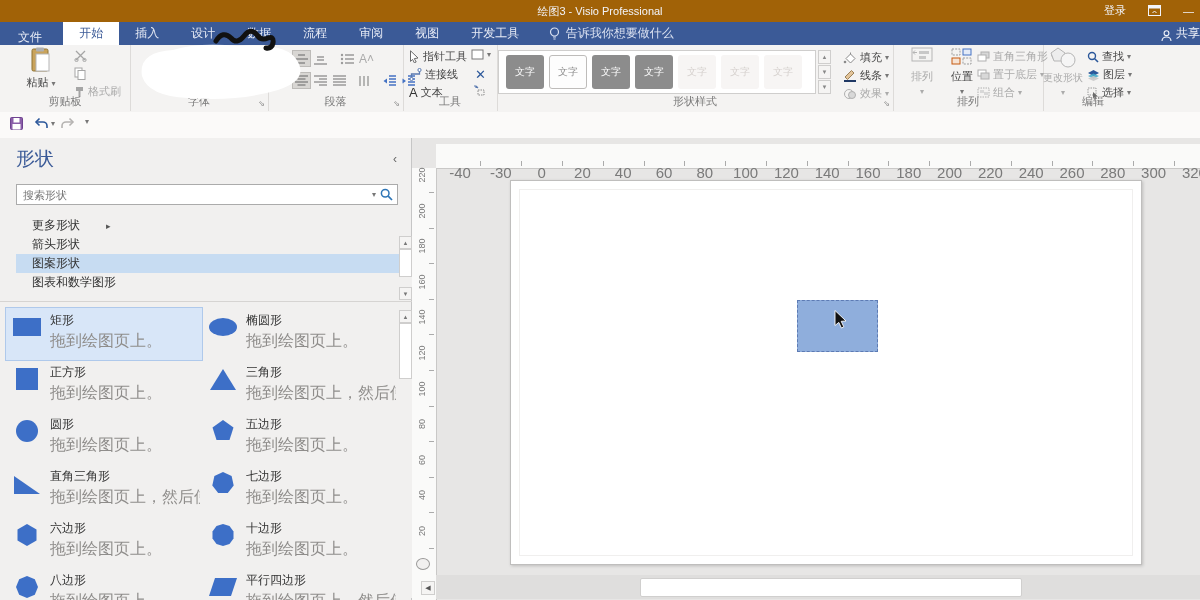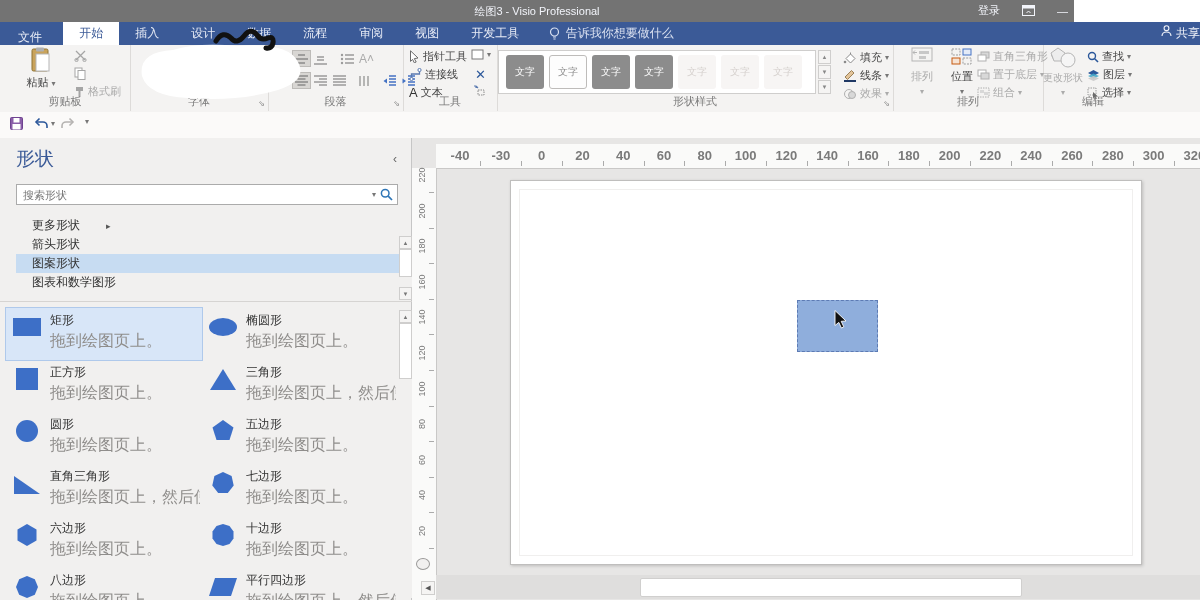--- a/index.html
+++ b/index.html
@@ -1,31 +1,31 @@
 <!DOCTYPE html>
 <html><head>
 <meta charset="utf-8">
 <style>
   html,body{margin:0;padding:0;}
   .app{position:relative;width:1200px;height:600px;overflow:hidden;background:#fff;
        font-family:"Liberation Sans","DejaVu Sans",sans-serif;font-size:12px;color:#444;
        -webkit-font-smoothing:antialiased;}
   
-  .titlebar{position:absolute;left:0;top:0;width:1074px;height:22px;background:#737373;}
+  .titlebar{position:absolute;left:0;top:0;width:1200px;height:22px;background:#a16207;}
   .win-title{position:absolute;left:0;right:0;top:4px;text-align:center;color:#F2F4FA;font-size:11px;}
   .tb-right{position:absolute;right:6px;top:3px;display:flex;align-items:center;gap:22px;color:#F2F4FA;font-size:11px;}
   .tb-btn{cursor:default;display:flex;align-items:center;}
   
   .tabrow{position:absolute;left:0;top:22px;width:1200px;height:23px;background:#3B5A97;}
   .tab{display:inline-block;height:23px;line-height:23px;padding:0 16px;color:#E8ECF6;font-size:12px;}
   .tab.file{padding:0 18px;}
   .tab.active{background:#fff;color:#3B5A97;}
   #tab-strip{display:inline-block;vertical-align:top;}
   .tellme{display:inline-flex;align-items:center;gap:6px;height:23px;color:#D9E0F0;margin-left:10px;}
-  .share{position:absolute;right:0px;top:3px;display:flex;align-items:flex-start;gap:4px;color:#F2F4FA;}
+  .share{position:absolute;right:0px;top:3px;display:flex;align-items:flex-end;gap:4px;color:#F2F4FA;}
   
   .ribbon{position:absolute;left:0;top:45px;width:1200px;height:67px;background:#F4F3F2;border-bottom:1px solid #DCDAD8;}
   .rgroup{position:absolute;top:0;height:66px;border-right:1px solid #DDDBD9;}
   .glabel{position:absolute;bottom:2px;left:0;right:0;text-align:center;font-size:11px;color:#7A7A7A;}
   .launcher{position:absolute;bottom:3px;right:3px;font-size:8px;color:#8A8A8A;}
   .bigbtn{position:absolute;top:2px;width:46px;text-align:center;font-size:11px;color:#444;}
   .bigbtn .cap{display:block;margin-top:2px;}
   .caret{font-size:8px;color:#777;}
   .disabled, .disabled *{color:#ABABAB !important;}
   .smallrow{position:absolute;display:flex;align-items:center;gap:3px;font-size:11px;color:#444;white-space:nowrap;}
@@ -63,21 +63,21 @@
   .sicon{width:30px;flex:0 0 30px;padding-top:2px;}
   .sname{font-size:12px;color:#333;margin-bottom:2px;}
   .sdesc{font-size:16px;color:#8F8D8B;white-space:nowrap;overflow:hidden;max-width:150px;}
   .mini-scroll{position:absolute;width:13px;background:#F1F0EF;}
   .ms-btn{height:13px;background:#F5F4F3;border:1px solid #CFCECD;box-sizing:border-box;font-size:6px;color:#777;
           display:flex;align-items:center;justify-content:center;}
   .ms-thumb{background:#fff;border:1px solid #CFCECD;box-sizing:border-box;}
   
   .canvas{position:absolute;left:412px;top:138px;width:788px;height:462px;background:#E7E6E5;}
   .hruler{position:absolute;left:24px;top:6px;width:764px;height:24px;background:#FAFAF9;border-bottom:1px solid #C9C8C7;}
-  .htick-label{position:absolute;top:4px;transform:translateX(-50%);font-size:13px;color:#7A7A7A;font-weight:bold;}
+  .htick-label{position:absolute;top:20px;transform:translateX(-50%);font-size:15px;color:#7A7A7A;}
   .htick{position:absolute;bottom:2px;width:1px;height:5px;background:#ABABAB;}
   .vruler{position:absolute;left:0;top:30px;width:24px;height:432px;background:#FAFAF9;border-right:1px solid #C9C8C7;}
   .vtick-label{position:absolute;left:1px;width:18px;text-align:center;font-size:9px;color:#7A7A7A;transform:rotate(-90deg);}
   .vtick{position:absolute;right:2px;width:5px;height:1px;background:#ABABAB;}
   .page{position:absolute;left:98px;top:42px;width:630px;height:383px;background:#fff;border:1px solid #BFBEBD;
         box-shadow:1px 1px 3px rgba(0,0,0,.18);}
   .page-margin{position:absolute;inset:8px;border:1px solid #F0EFEE;}
   .shape-rect{position:absolute;left:385px;top:162px;width:81px;height:52px;background:#8FAEDC;border:1px dashed #5D7BB4;box-sizing:border-box;}
   .cursor{position:absolute;left:422px;top:172px;}
   .pan-icon{position:absolute;left:4px;top:420px;width:14px;height:12px;border:1px solid #9B9A99;border-radius:50%;background:#F1F0EF;box-sizing:border-box;}

